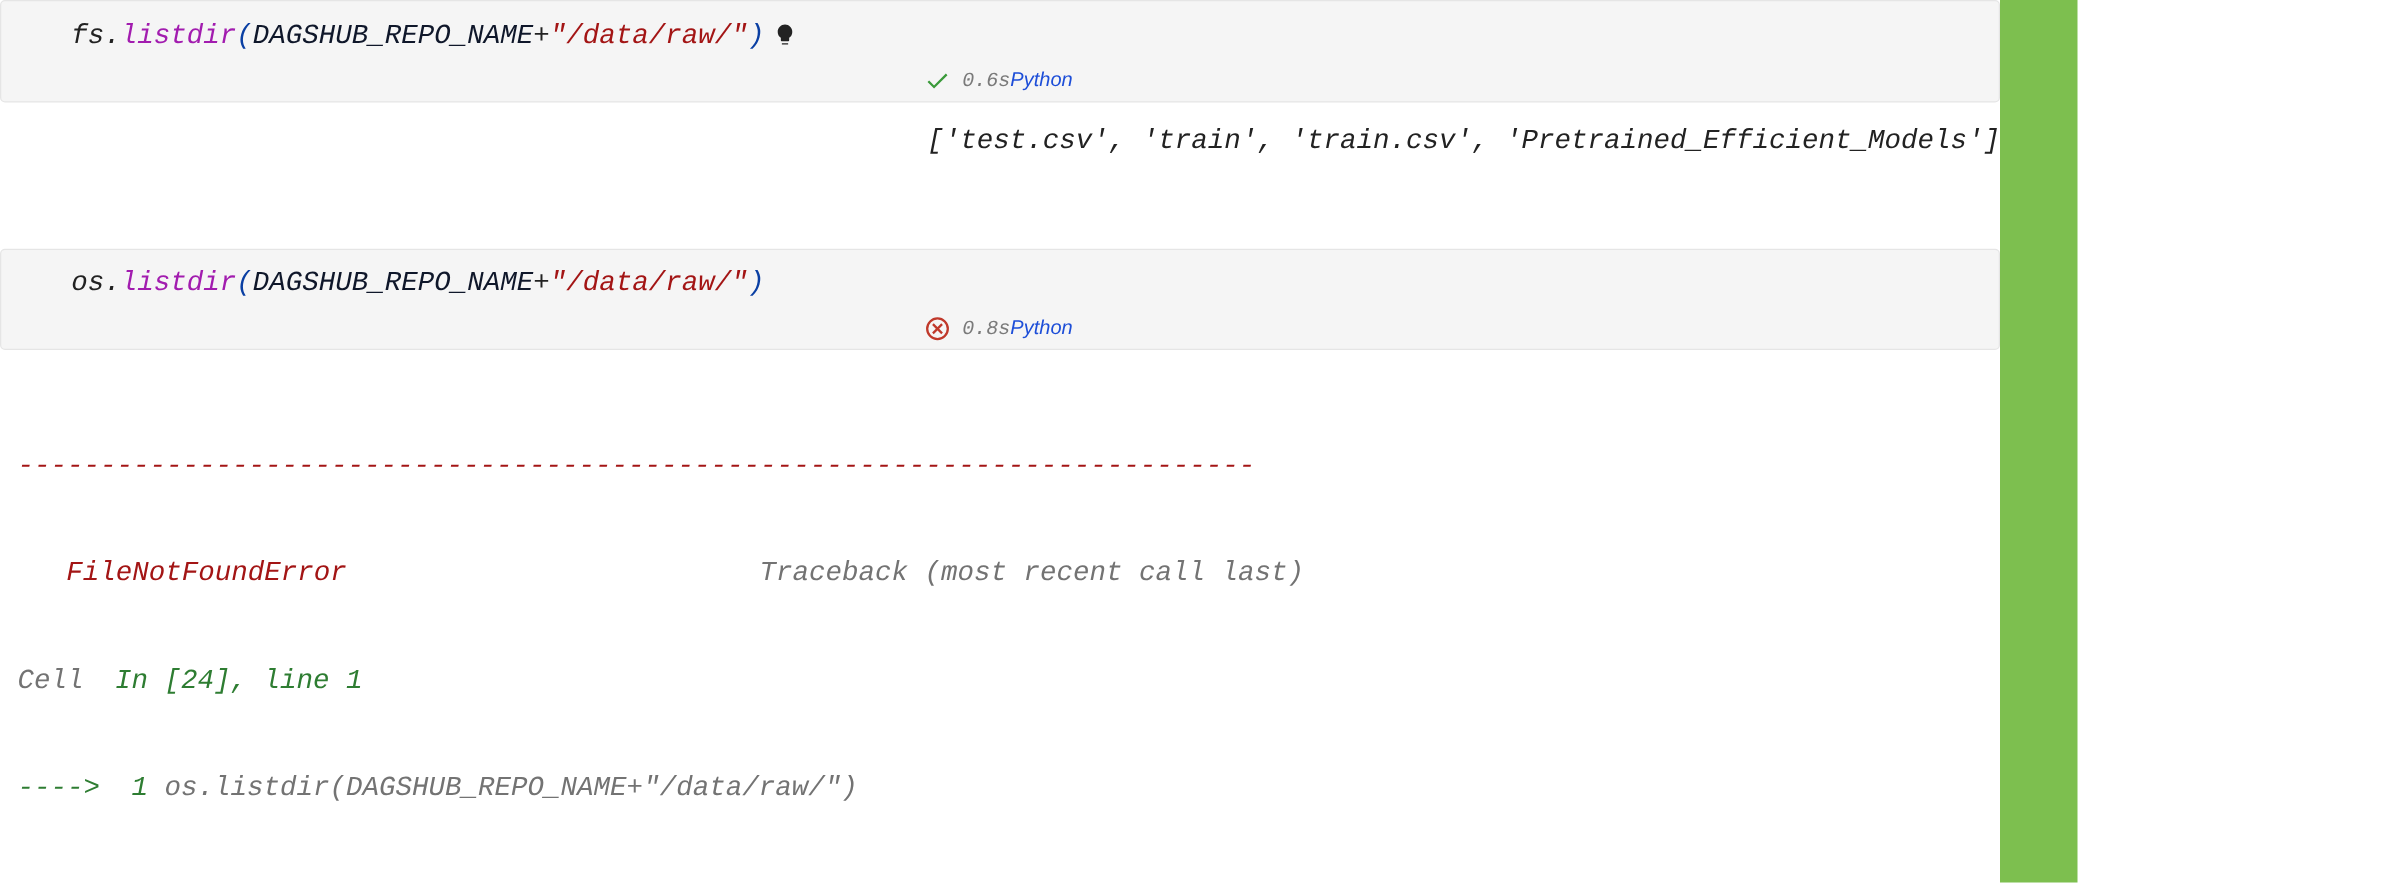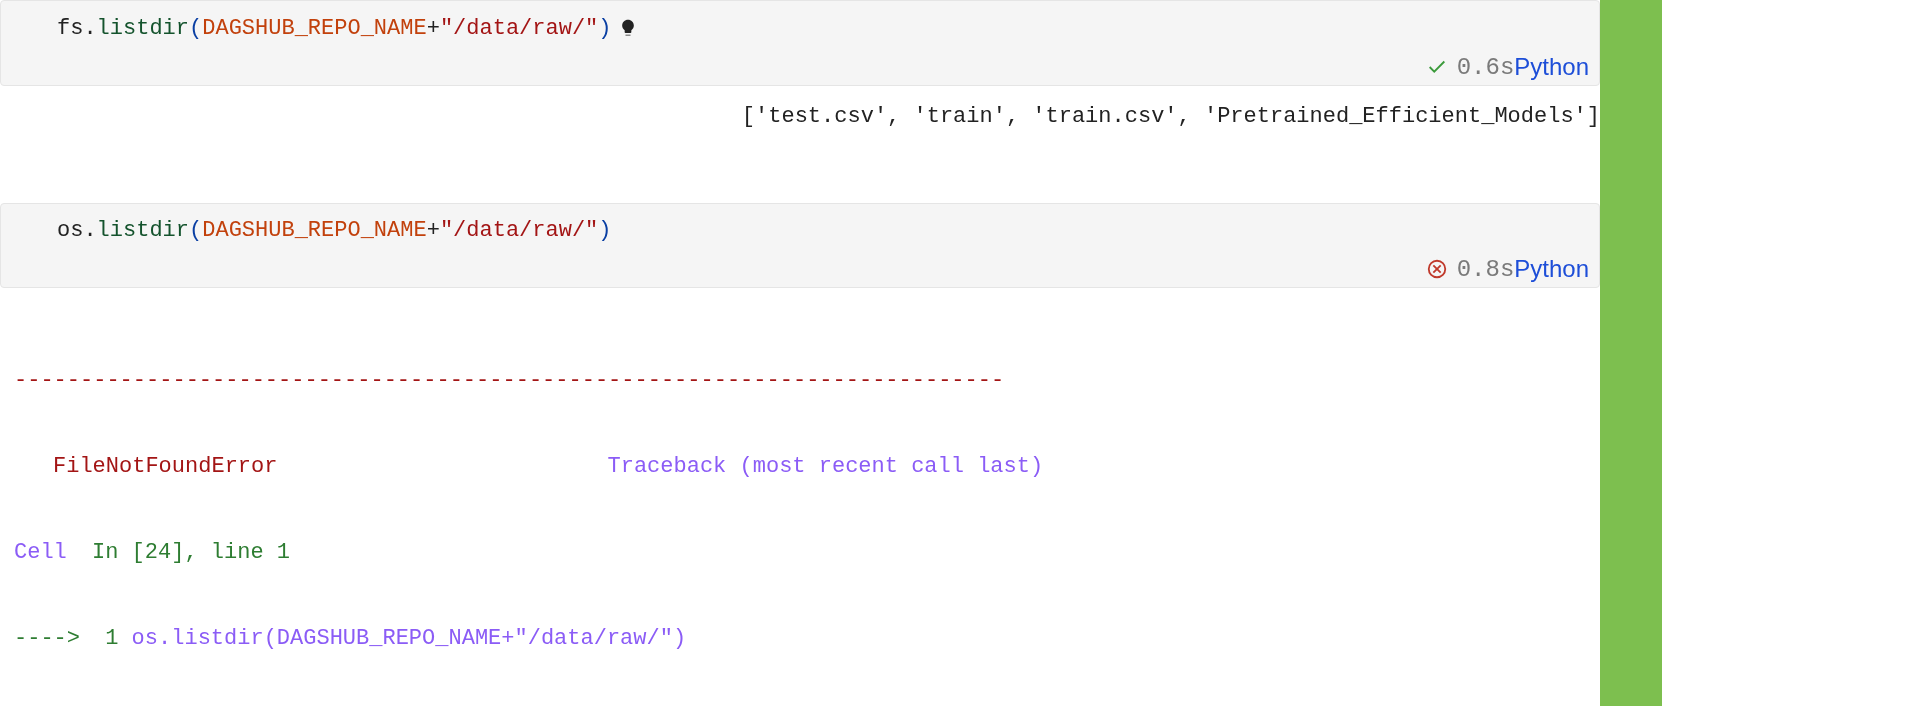--- a/index.html
+++ b/index.html
@@ -1,47 +1,47 @@
 <!DOCTYPE html>
 <html><head>
 <meta charset="utf-8">
 <style>
   * { box-sizing: border-box; margin: 0; padding: 0; }
   html, body { width: 1920px; height: 706px; background: #ffffff; font-family: Menlo, Consolas, "Courier New", monospace; overflow: hidden; }
-  .canvas { position: relative; width: 1600px; height: 706px; }
+  .canvas { position: relative; width: 1600px; height: 706px; font-style: italic; }
   .right-stripe { position: absolute; left: 1600px; top: 0; width: 62px; height: 706px; background: #7dbf4f; }
 
   .cell-input-wrap { background: #f5f5f5; border: 1px solid #e5e5e5; border-radius: 4px; padding-top: 14px; }
   .code-line { padding: 0 0 10px 56px; font-size: 22px; white-space: pre; display: flex; align-items: center; }
-  .status-bar { display: flex; align-items: center; justify-content: flex-end; padding: 2px 10px 4px 6px; font-size: 24px; color: #7a7a7a; }
+  .status-bar { display: flex; align-items: center; justify-content: center; padding: 2px 10px 4px 6px; font-size: 16px; color: #7a7a7a; }
   .status-left { display: flex; align-items: center; gap: 8px; }
   .checkmark { width: 24px; height: 24px; display: inline-flex; align-items: center; justify-content: center; }
   .checkmark svg { width: 22px; height: 22px; }
   .error-icon { width: 24px; height: 24px; display: inline-flex; align-items: center; justify-content: center; }
   .error-icon svg { width: 22px; height: 22px; }
   .lang { color: #1d4ed8; font-family: -apple-system, BlinkMacSystemFont, "Segoe UI", sans-serif; }
   .lightbulb { margin-left: 6px; display: inline-flex; align-items: center; }
   .lightbulb svg { width: 20px; height: 26px; }
 
   .tok-default { color: #222; }
-  .tok-func { color: #14532d; }
-  .tok-const { color: #c2410c; }
+  .tok-func { color: #a21caf; }
+  .tok-const { color: #0f172a; }
   .tok-str { color: #a31515; }
   .tok-paren { color: #0a3fa3; }
   .tok-plus { color: #222; }
 
   .output-block { padding: 18px 0 0 14px; font-size: 22px; white-space: pre; color: #222; text-align: right; }
   .spacer { height: 74px; }
 
   .traceback { padding: 22px 0 0 14px; font-size: 22px; line-height: 1.3; white-space: pre; }
   .tb-dashes { color: #a31515; }
   .tb-err { color: #a31515; margin-left: 39px; }
   .tb-in { color: #2e7d32; margin-left: 12px; }
   .tb-arrow { color: #2e7d32; }
-  .tb-default { color: #8b5cf6; margin-top: 32px; }
+  .tb-default { color: #737373; margin-top: 32px; }
   .tb-row { display: block; }
   .tb-gap { height: 22px; }
 </style>
 </head>
 <body>
 
 <div class="canvas">
 
   <div class="cell-input-wrap">
     <div class="code-line">

